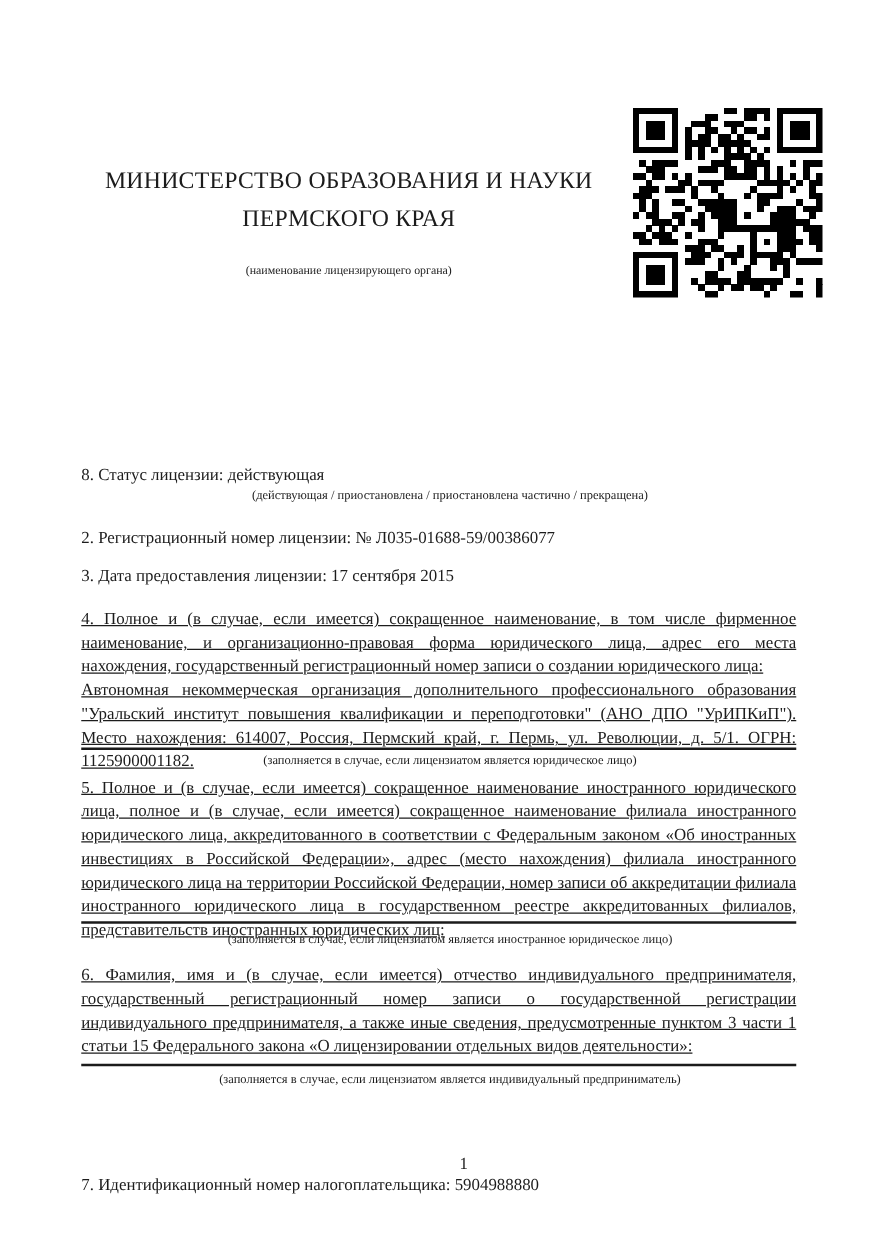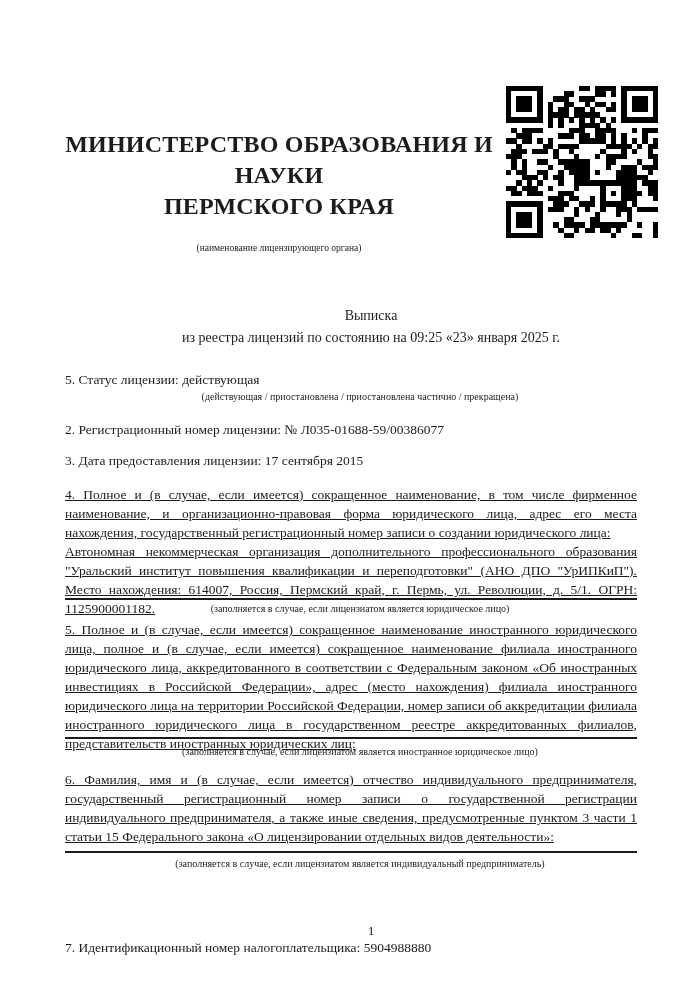--- a/index.html
+++ b/index.html
@@ -3,21 +3,21 @@
 <meta charset="utf-8">
 <style>
   html,body{margin:0;padding:0;background:#ffffff;}
   .page{
     position:relative;width:700px;height:990px;background:#ffffff;
     font-family:"Liberation Serif",serif;color:#1c1c1c;overflow:hidden;
   }
   .abs{position:absolute;}
   
   .header-block{left:40px;top:129px;width:478px;text-align:center;}
-  .h-line{font-weight:bold;font-size:24px;line-height:31px;letter-spacing:0.2px;}
+  .h-line{font-weight:normal;font-size:19px;line-height:31px;letter-spacing:0.2px;}
   .h-cap{font-size:9.5px;line-height:12px;margin-top:20px;}
   
   .qr{left:506px;top:86px;width:152px;height:152px;}
   
   .title-block{left:85px;top:305px;width:572px;text-align:center;font-size:14px;line-height:21.5px;}
   
   .line-item{left:65px;width:572px;font-size:13.5px;line-height:19.5px;}
   .para{left:65px;width:572px;font-size:13.5px;line-height:19px;text-align:justify;text-decoration:underline;}
   .rule{left:65px;width:572px;height:2px;background:#1b1b1b;}
   .cap{left:74px;width:572px;text-align:center;font-size:10px;line-height:13px;}
@@ -451,26 +451,22 @@
           <rect x="6" y="28" width="1.02" height="1.02"></rect>
           <rect x="11" y="28" width="1.02" height="1.02"></rect>
           <rect x="12" y="28" width="1.02" height="1.02"></rect>
           <rect x="20" y="28" width="1.02" height="1.02"></rect>
           <rect x="24" y="28" width="1.02" height="1.02"></rect>
           <rect x="25" y="28" width="1.02" height="1.02"></rect>
           <rect x="28" y="28" width="1.02" height="1.02"></rect>
         </g>
       </svg></div>
 
-  <div class="abs title-block">
-    <div>Выписка</div>
-    <div>из реестра лицензий по состоянию на 09:25 «23» января 2025 г.</div>
-  </div>
-
-  <div class="abs line-item" style="top:370px">5. Статус лицензии: действующая</div>
+
+  <div class="abs line-item" style="top:370px">8. Статус лицензии: действующая</div>
   <div class="abs cap" style="top:390px">(действующая / приостановлена / приостановлена частично / прекращена)</div>
 
   <div class="abs line-item" style="top:420px">2. Регистрационный номер лицензии: № Л035-01688-59/00386077</div>
 
   <div class="abs line-item" style="top:451px">3. Дата предоставления лицензии: 17 сентября 2015</div>
 
   <div class="abs para" style="top:485px">
     <div>4. Полное и (в случае, если имеется) сокращенное наименование, в том числе фирменное наименование, и организационно-правовая форма юридического лица, адрес его места нахождения, государственный регистрационный номер записи о создании юридического лица:</div>
     <div>Автономная некоммерческая организация дополнительного профессионального образования "Уральский институт повышения квалификации и переподготовки" (АНО ДПО "УрИПКиП"). Место нахождения: 614007, Россия, Пермский край, г. Пермь, ул. Революции, д. 5/1. ОГРН: 1125900001182.</div>
   </div>

